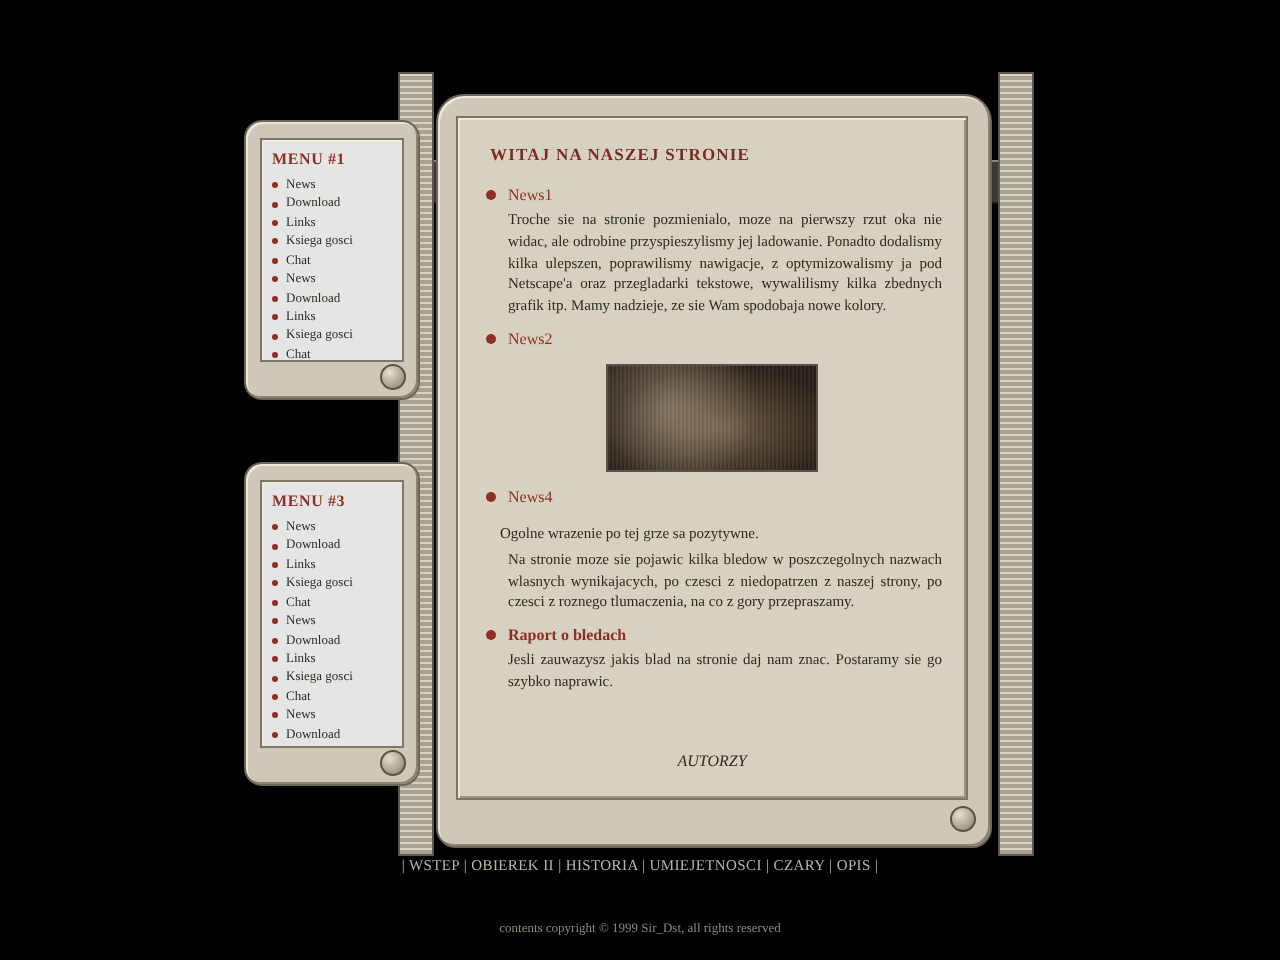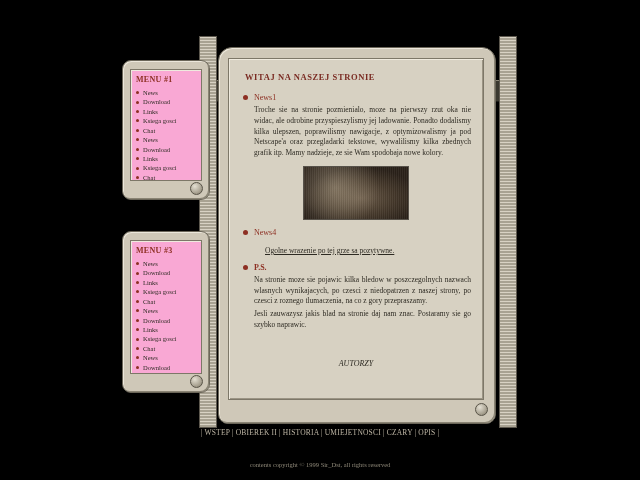--- a/index.html
+++ b/index.html
@@ -107,21 +107,21 @@
   }
   .news-head {
     color: #8d2f22;
     font-weight: normal;
     font-size: 8px;
   }
   .para {
     margin: 2px 0 0 13px;
     text-align: justify;
   }
-  .para.noindent { margin-left: 24px; text-decoration: underline; }
+  .para.noindent { margin-left: 9px; }
   .plain-head {
     color: #8d2f22;
     font-weight: bold;
     font-size: 8px;
   }
   .photo {
     width: 104px; height: 52px;
     margin: 7px 0 7px 62px;
     border: 1px solid #57524a;
     background:
@@ -160,21 +160,21 @@
     width: 86px;
     background: #cfc8b8;
     border: 1px solid #6b6659;
     border-radius: 9px;
     box-shadow: inset 1px 1px 0 #ece7db, inset -1px -1px 0 #8a8474;
   }
   .menu-panel .menu-inner {
     position: absolute;
     left: 7px; top: 8px;
     right: 7px; bottom: 18px;
-    background: #f9a8d4;
+    background: #e5e5e5;
     border: 1px solid #7d7768;
     box-shadow: inset 1px 1px 0 #efeade;
     overflow: hidden;
     padding: 5px 5px 4px 5px;
   }
   .menu-title {
     color: #8d2f22;
     font-weight: bold;
     font-size: 8px;
     letter-spacing: 0.3px;
@@ -235,36 +235,40 @@
       <div class="doc">
 
         <div class="doc-title">WITAJ NA NASZEJ STRONIE</div>
 
         <div class="bullet-row">
           <span class="bullet"></span>
           <span class="news-head">News1</span>
         </div>
         <div class="para">Troche sie na stronie pozmienialo, moze na pierwszy rzut oka nie widac, ale odrobine przyspieszylismy jej ladowanie. Ponadto dodalismy kilka ulepszen, poprawilismy nawigacje, z optymizowalismy ja pod Netscape'a oraz przegladarki tekstowe, wywalilismy kilka zbednych grafik itp. Mamy nadzieje, ze sie Wam spodobaja nowe kolory.</div>
 
+        <div class="bullet-row">
+          <span class="bullet"></span>
+          <span class="news-head">News2</span>
+        </div>
 
         <div class="photo"></div>
 
         <div class="bullet-row">
           <span class="bullet"></span>
           <span class="news-head">News4</span>
         </div>
 
         <div class="para noindent" style="margin-top:8px;">Ogolne wrazenie po tej grze sa pozytywne.</div>
 
+        <div class="para">Na stronie moze sie pojawic kilka bledow w poszczegolnych nazwach wlasnych wynikajacych, po czesci z niedopatrzen z naszej strony, po czesci z roznego tlumaczenia, na co z gory przepraszamy.</div>
+
         <div class="bullet-row">
           <span class="bullet"></span>
-          <span class="plain-head">P.S.</span>
+          <span class="plain-head">Raport o bledach</span>
         </div>
-        <div class="para">Na stronie moze sie pojawic kilka bledow w poszczegolnych nazwach wlasnych wynikajacych, po czesci z niedopatrzen z naszej strony, po czesci z roznego tlumaczenia, na co z gory przepraszamy.</div>
-
         <div class="para">Jesli zauwazysz jakis blad na stronie daj nam znac. Postaramy sie go szybko naprawic.</div>
 
         <div class="authors">AUTORZY</div>
 
       </div>
     </div>
     <div class="knob" style="right:7px; bottom:7px;"></div>
   </div>
 
   <div class="menu-panel" id="menu1">

